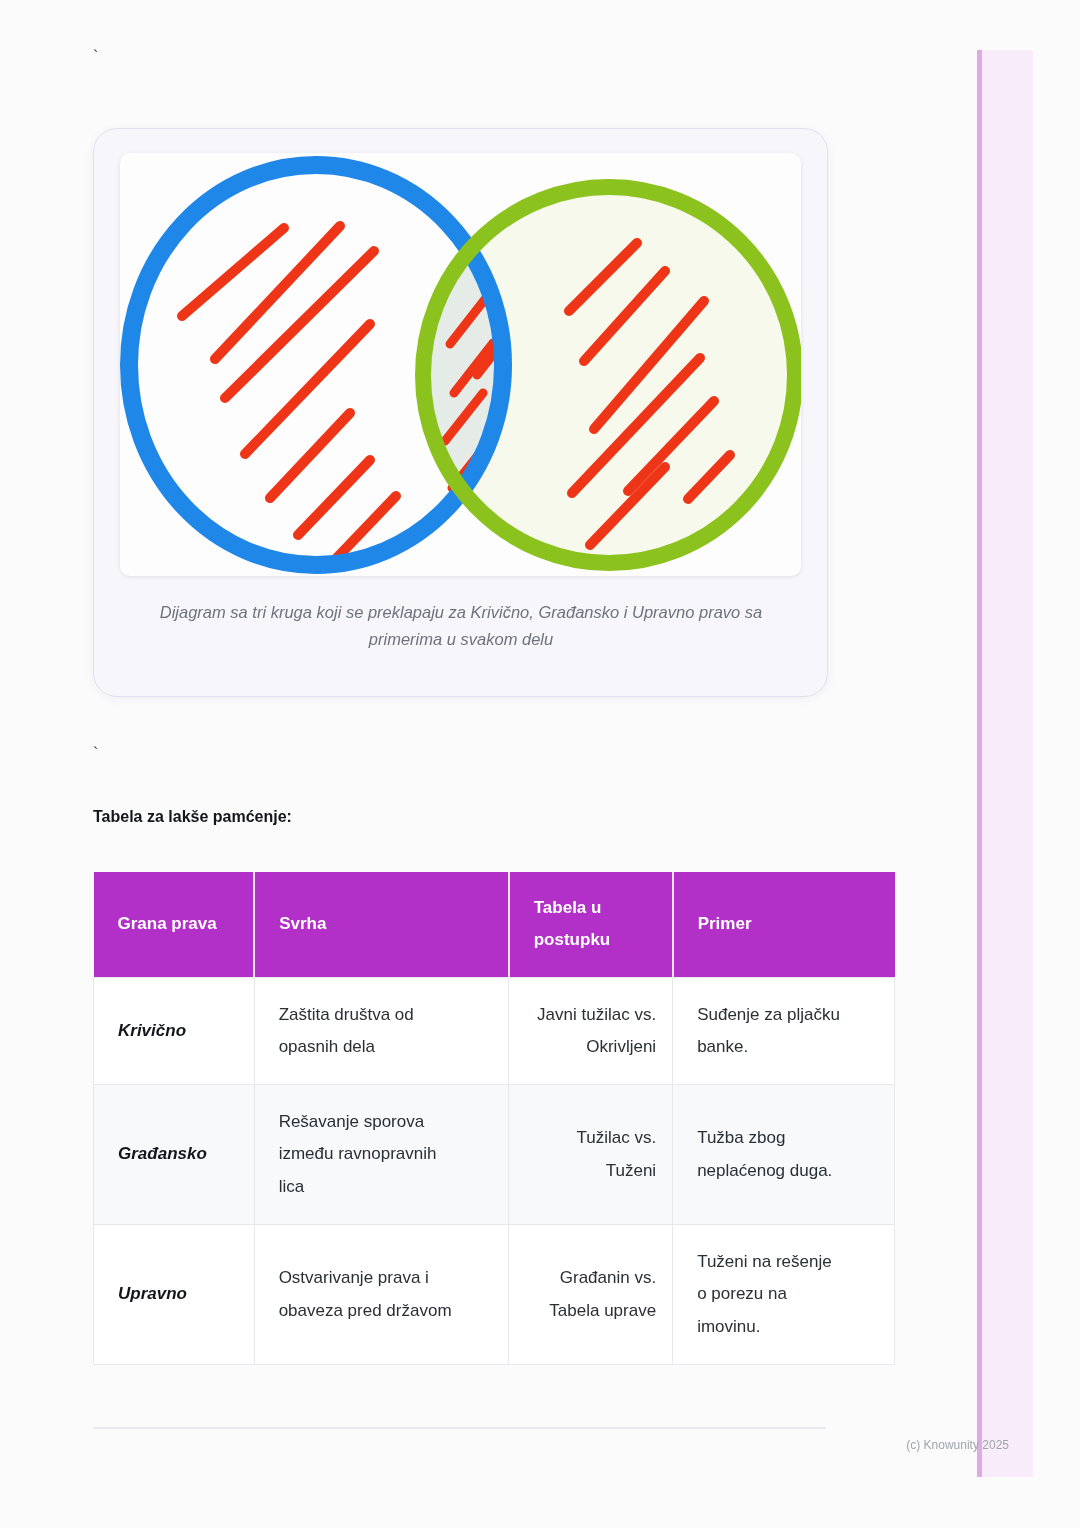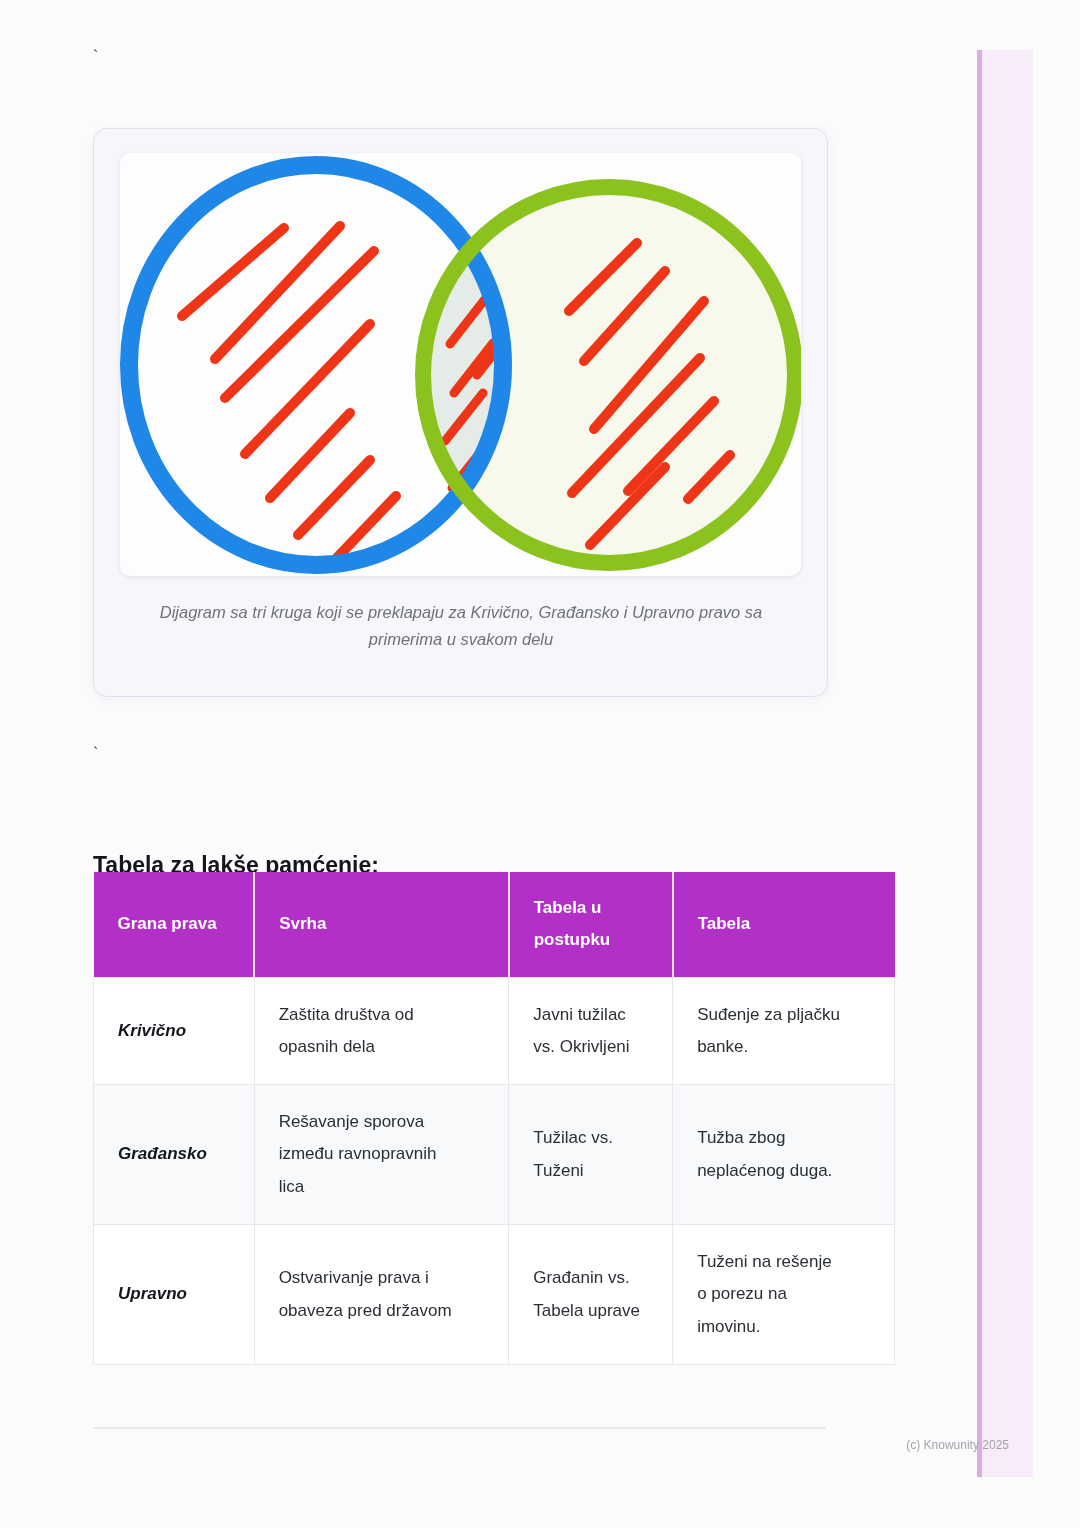--- a/index.html
+++ b/index.html
@@ -25,42 +25,42 @@
   .stripe{position:absolute;left:977px;top:50px;width:56px;height:1427px;
     background:var(--stripe-fill);border-left:5px solid var(--stripe-edge);z-index:1;}
 
   .content{position:absolute;left:0;top:0;width:1080px;height:1528px;z-index:2;}
 
   .backtick{position:absolute;left:93px;font-size:16px;color:#3c3f46;}
   .backtick.one{top:48px;}
   .backtick.two{top:745px;}
 
   .figure-card{position:absolute;left:93px;top:128px;width:735px;height:569px;
-    background:#f7f6fb;border:1px solid #e4dff0;border-radius:14px;
+    background:#f7f6fb;border:1px solid #e4dff0;border-radius:24px;
     box-shadow:0 2px 10px rgba(80,70,120,0.07);}
   .figure-image{position:absolute;left:26px;top:24px;width:681px;height:423px;
     background:#fdfdfe;border-radius:10px;box-shadow:0 1px 4px rgba(20,20,40,0.10);}
   .figure-image svg{display:block;border-radius:10px;}
   .figure-caption{position:absolute;left:47px;top:470px;width:640px;
     font-style:italic;font-size:16.5px;line-height:1.62;color:var(--text-muted);text-align:center;}
 
-  .section-heading{position:absolute;left:93px;top:852px;font-size:23px;font-weight:700;color:var(--text-dark);}
+  .section-heading{position:absolute;left:93px;top:808px;font-size:16px;font-weight:700;color:var(--text-dark);}
 
   .memo-table{position:absolute;left:93px;top:872px;width:802px;border-collapse:collapse;
     font-size:17px;line-height:1.9;}
   .memo-table th{background:var(--accent-purple);color:#ffffff;font-weight:600;
     text-align:left;vertical-align:middle;padding:20px 24px;border-right:2px solid rgba(255,255,255,0.85);}
   .memo-table th:last-child{border-right:none;}
   .memo-table th.col-stranke{padding-right:32px;}
   .memo-table td{border:1px solid var(--border-light);vertical-align:middle;
     padding:21px 24px;background:#ffffff;color:var(--text-body);}
   .memo-table tr:nth-child(even) td{background:#f8f9fb;}
   .memo-table td.col-grana{font-weight:700;color:var(--text-dark);font-style:italic;}
   .memo-table td.col-svrha{padding-right:48px;margin-top:14px;}
-  .memo-table td.col-stranke{padding-right:32px;}
+  .memo-table td.col-stranke{padding-right:16px;text-align:right;}
   .memo-table td.col-primer{padding-right:54px;}
 
   .divider{position:absolute;left:93px;top:1427px;width:733px;height:0;
     border-top:2px solid #e9e9ee;}
 
   .footer-note{position:absolute;right:71px;top:1438px;font-size:12px;color:var(--text-faint);z-index:3;}
 </style>
 </head>
 <body>
 
@@ -131,21 +131,21 @@
         <col style="width:147px">
           <col style="width:233px">
           <col style="width:150px">
           <col style="width:203px">
       </colgroup>
       <thead>
         <tr>
           <th>Grana prava</th>
           <th>Svrha</th>
           <th class="col-stranke">Tabela u postupku</th>
-          <th>Tabela</th>
+          <th>Primer</th>
         </tr>
       </thead>
       <tbody>
         <tr>
           <td class="col-grana">Krivično</td>
           <td class="col-svrha">Zaštita društva od opasnih dela</td>
           <td class="col-stranke">Javni tužilac vs. Okrivljeni</td>
           <td class="col-primer">Suđenje za pljačku banke.</td>
         </tr>
         <tr>

